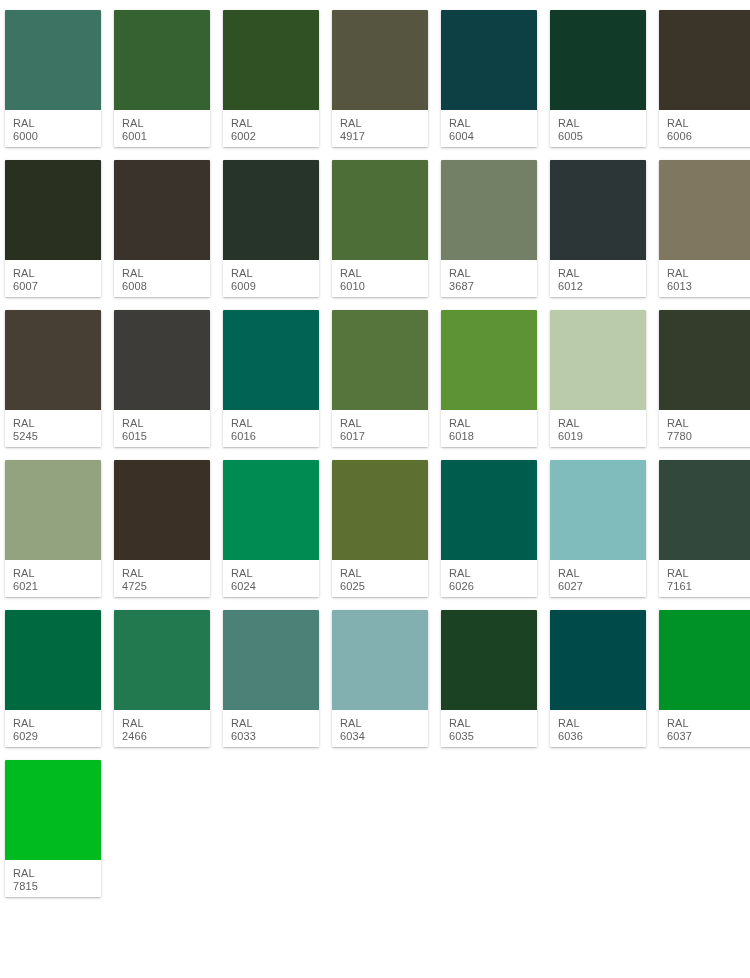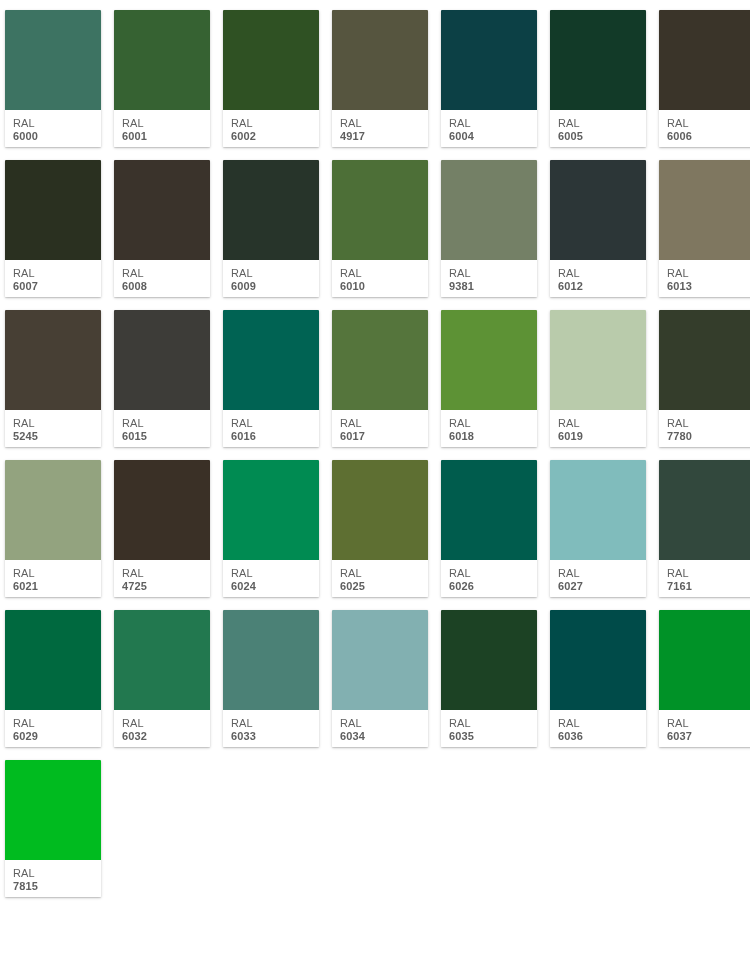--- a/index.html
+++ b/index.html
@@ -53,21 +53,20 @@
     display: block;
     font-size: 11px;
     line-height: 12.5px;
     color: #5f5f5f;
     letter-spacing: 0.15px;
     font-family: "Liberation Sans", sans-serif;
   }
 
   .swatch-label-code {
     color: #5f5f5f;
-    font-weight: bold;
   }
 </style>
 </head>
 <body>
 
 <div id="palette-grid">
     <div class="swatch-card">
       <div class="swatch-color" style="background-color: rgb(61, 115, 98);"></div>
       <div class="swatch-label">
         <span class="swatch-label-line">RAL</span>
@@ -141,21 +140,21 @@
       <div class="swatch-color" style="background-color: rgb(77, 111, 55);"></div>
       <div class="swatch-label">
         <span class="swatch-label-line">RAL</span>
         <span class="swatch-label-line swatch-label-code">6010</span>
       </div>
     </div>
     <div class="swatch-card">
       <div class="swatch-color" style="background-color: rgb(116, 128, 102);"></div>
       <div class="swatch-label">
         <span class="swatch-label-line">RAL</span>
-        <span class="swatch-label-line swatch-label-code">9381</span>
+        <span class="swatch-label-line swatch-label-code">3687</span>
       </div>
     </div>
     <div class="swatch-card">
       <div class="swatch-color" style="background-color: rgb(44, 54, 55);"></div>
       <div class="swatch-label">
         <span class="swatch-label-line">RAL</span>
         <span class="swatch-label-line swatch-label-code">6012</span>
       </div>
     </div>
     <div class="swatch-card">
@@ -267,21 +266,21 @@
       <div class="swatch-color" style="background-color: rgb(0, 105, 63);"></div>
       <div class="swatch-label">
         <span class="swatch-label-line">RAL</span>
         <span class="swatch-label-line swatch-label-code">6029</span>
       </div>
     </div>
     <div class="swatch-card">
       <div class="swatch-color" style="background-color: rgb(34, 120, 79);"></div>
       <div class="swatch-label">
         <span class="swatch-label-line">RAL</span>
-        <span class="swatch-label-line swatch-label-code">6032</span>
+        <span class="swatch-label-line swatch-label-code">2466</span>
       </div>
     </div>
     <div class="swatch-card">
       <div class="swatch-color" style="background-color: rgb(75, 129, 118);"></div>
       <div class="swatch-label">
         <span class="swatch-label-line">RAL</span>
         <span class="swatch-label-line swatch-label-code">6033</span>
       </div>
     </div>
     <div class="swatch-card">

